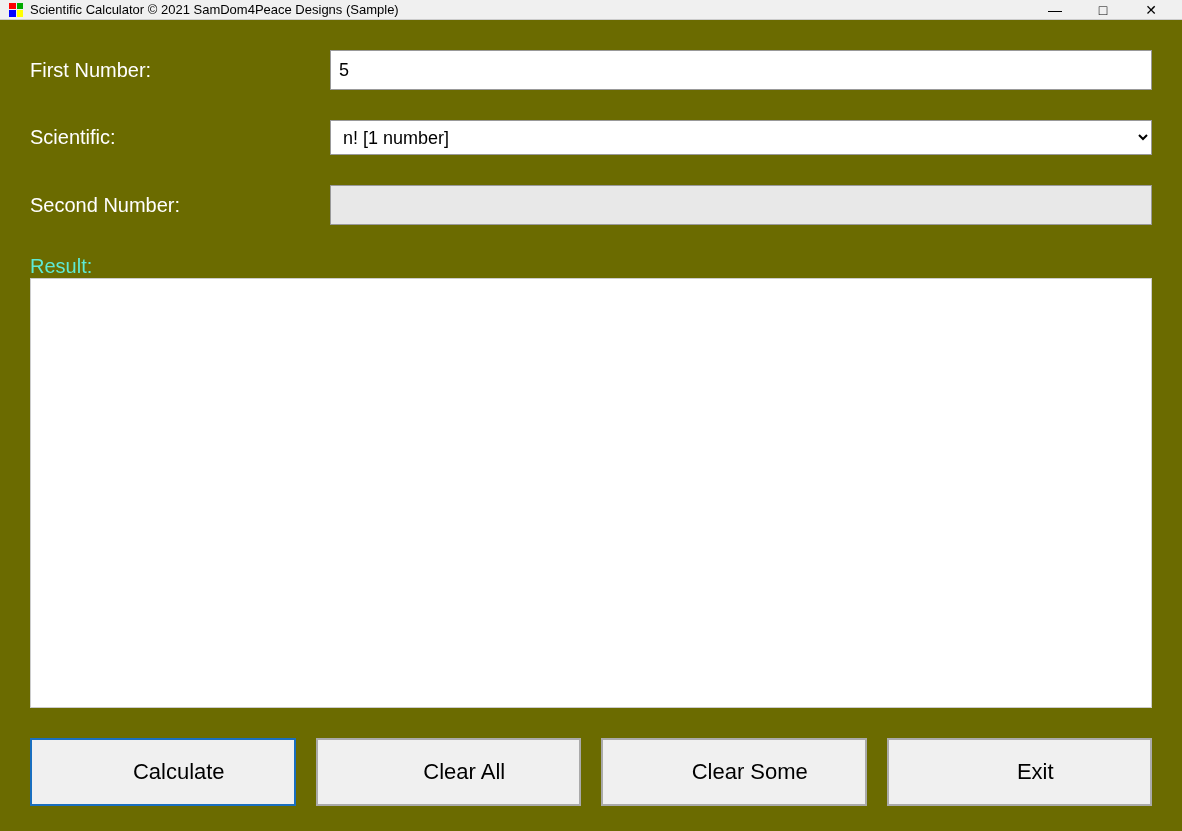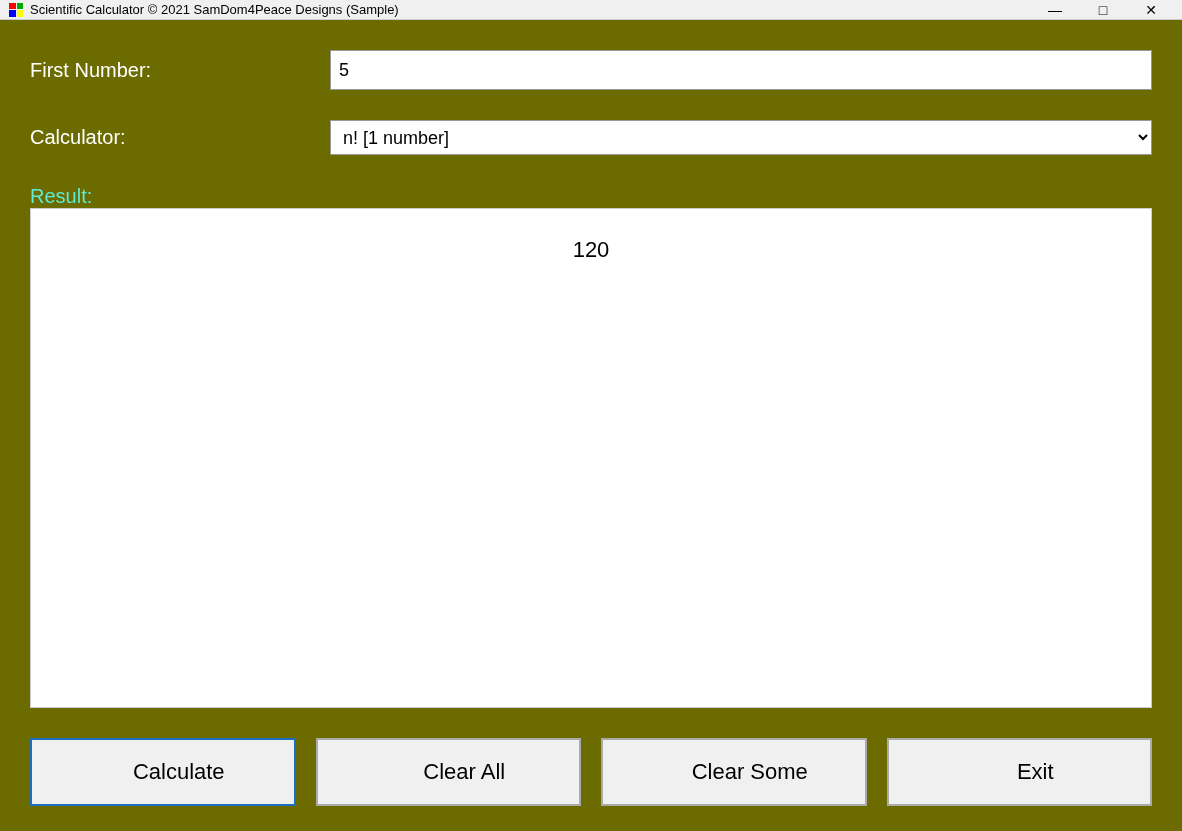--- a/index.html
+++ b/index.html
@@ -196,43 +196,46 @@
 </div>
 
 <div class="main">
 
   <div class="field-row">
     <span class="field-label">First Number:</span>
     <input type="text" class="field-input" value="5" style="">
   </div>
 
   <div class="field-row">
-    <span class="field-label">Calculator:</span>
+    <span class="field-label">Scientific:</span>
     <select class="field-select">
       <option>n! [1 number]</option>
       <option>+ [2 numbers]</option>
       <option>- [2 numbers]</option>
       <option>* [2 numbers]</option>
       <option>/ [2 numbers]</option>
       <option>^ [2 numbers]</option>
       <option>sqrt [1 number]</option>
       <option>log [1 number]</option>
       <option>sin [1 number]</option>
       <option>cos [1 number]</option>
       <option>tan [1 number]</option>
     </select>
   </div>
 
+  <div class="field-row">
+    <span class="field-label">Second Number:</span>
+    <input type="text" class="field-input disabled" value="" disabled="" style="">
+  </div>
 
   <div>
     <span class="result-label">Result:</span>
   </div>
 
   <div class="result-box">
-    <span class="result-value">120</span>
   </div>
 
   <div class="buttons-row">
     <button class="calc-btn calculate">Calculate</button>
     <button class="calc-btn">Clear All</button>
     <button class="calc-btn">Clear Some</button>
     <button class="calc-btn">Exit</button>
   </div>
 
 </div>

